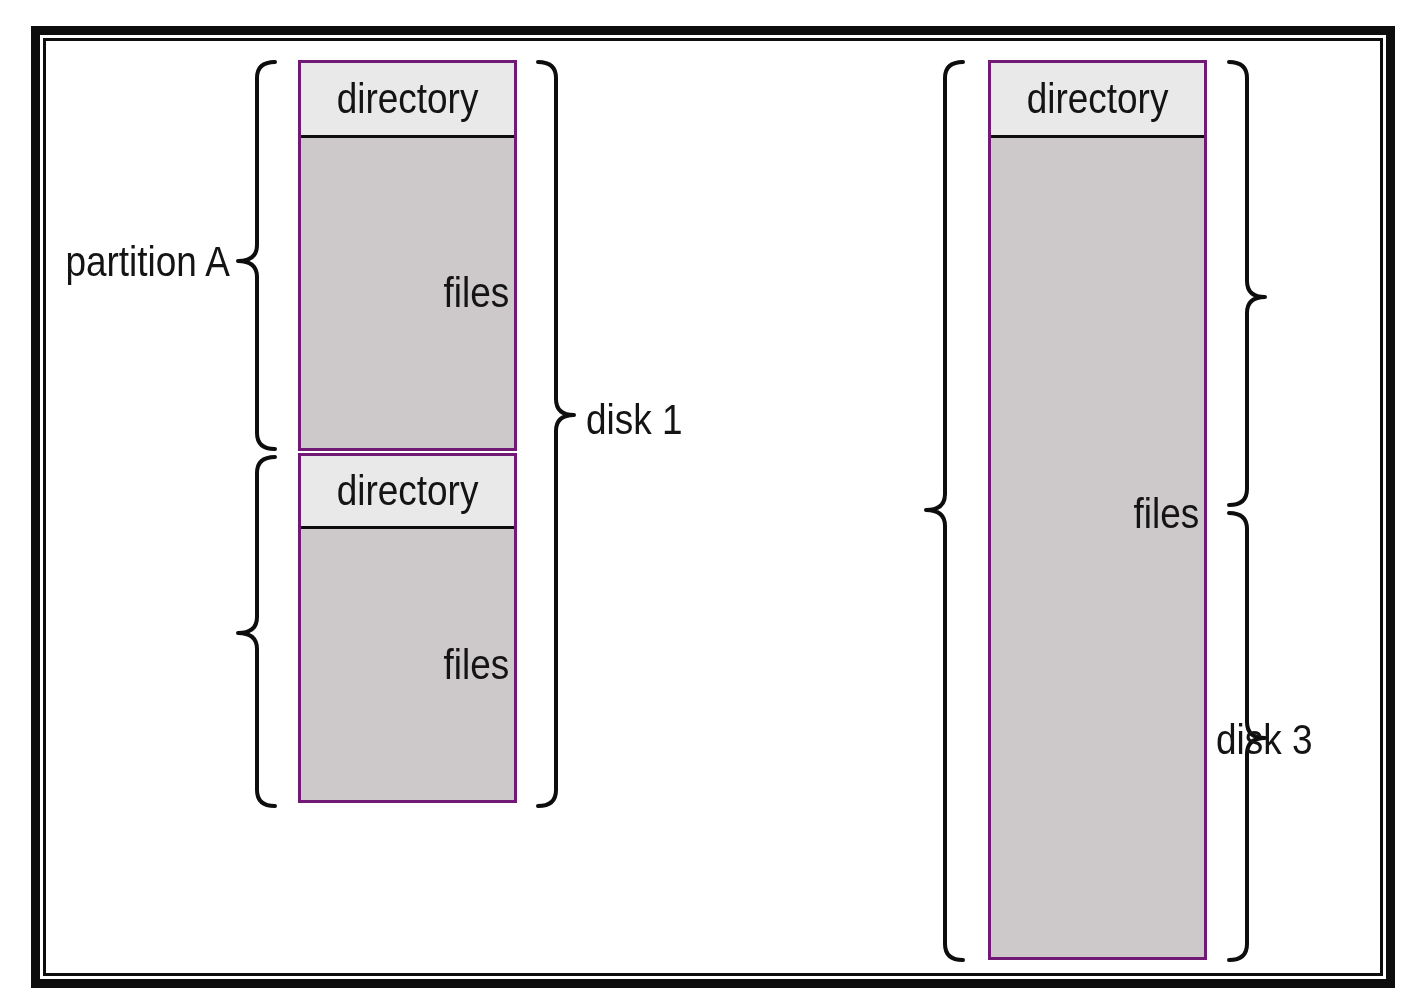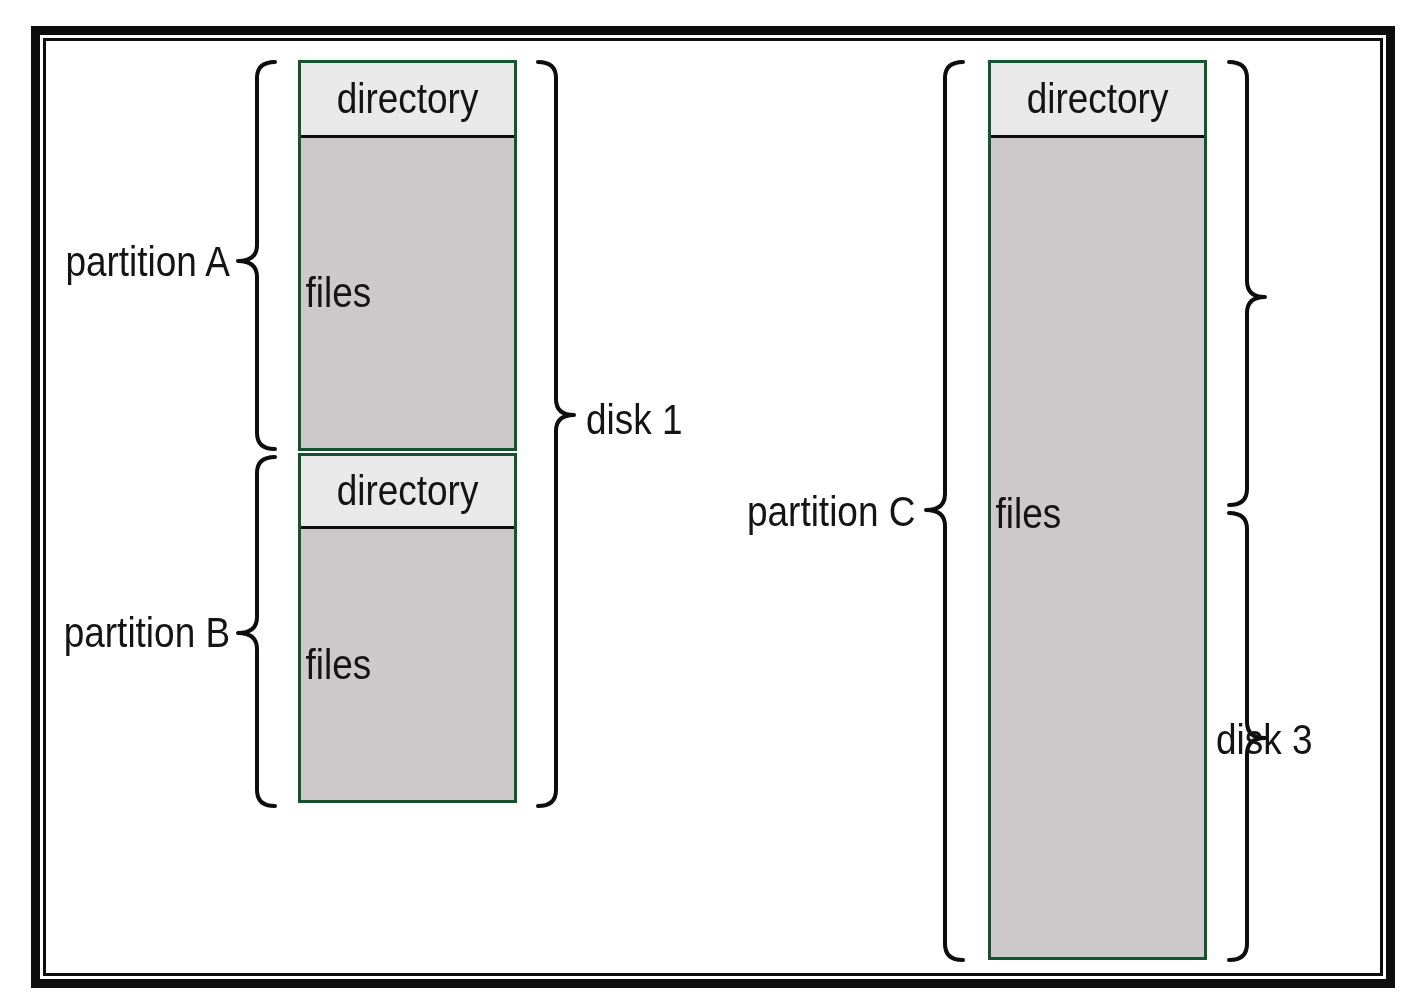--- a/index.html
+++ b/index.html
@@ -24,39 +24,39 @@
   .frame-inner {
     position: absolute;
     inset: 3px;
     border: 3px solid #0d0d0d;
   }
 
   
   .pbox {
     position: absolute;
     width: 219px;
-    border: 3px solid #14532d;
+    border: 3px solid #701a75;
     box-sizing: border-box;
     background: #cdc8c9;
     display: flex;
     flex-direction: column;
   }
   .dir-strip {
     background: #e9e9e9;
     border-bottom: 3px solid #0d0d0d;
     flex: none;
     display: flex;
     align-items: center;
     justify-content: center;
   }
   .files-area {
     flex: 1;
     display: flex;
     align-items: center;
-    justify-content: flex-start;
+    justify-content: flex-end;
   }
 
   
   .lbl {
     display: inline-block;
     font-size: 42px;
     line-height: 1;
     white-space: nowrap;
     transform: scaleX(0.88);
     transform-origin: center center;
@@ -131,30 +131,24 @@
     </div>
     <div class="files-area" style="padding-bottom:68px;">
       <span class="lbl">files</span>
     </div>
   </div>
 
   <div class="side-label align-right" style="left:28px; top:240px; width:202px;">
     <span class="lbl">partition A</span>
   </div>
 
-  <div class="side-label align-right" style="left:28px; top:611px; width:202px;">
-    <span class="lbl">partition B</span>
-  </div>
 
   <div class="side-label align-left" style="left:586px; top:386px; width:220px;margin-top:12px;">
     <span class="lbl">disk 1</span>
   </div>
 
-  <div class="side-label align-right" style="left:713px; top:490px; width:202px;">
-    <span class="lbl">partition C</span>
-  </div>
 
 
   <div class="side-label align-left" style="left:1216px; top:718px; width:130px;">
     <span class="lbl">disk 3</span>
   </div>
 
 </div>
 
 </body></html>

